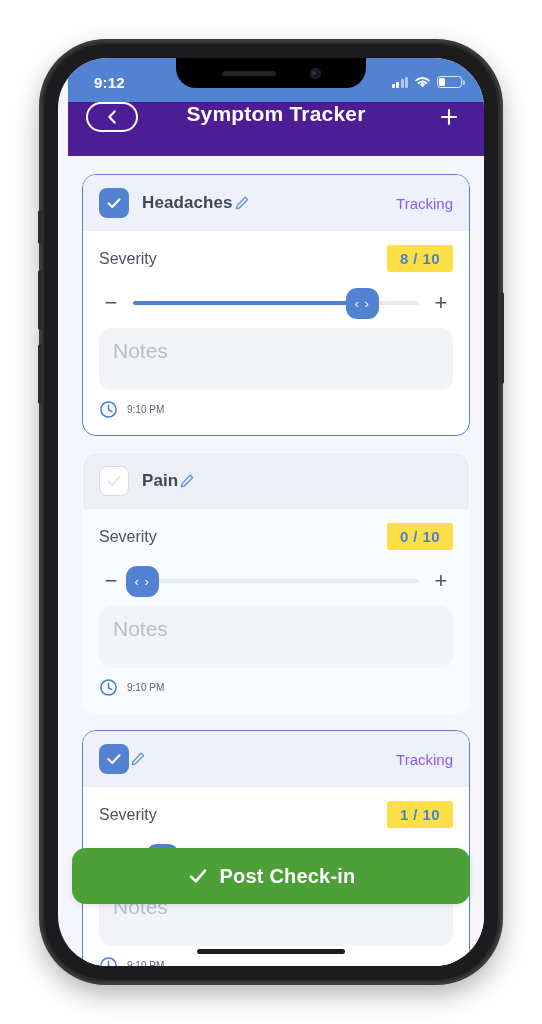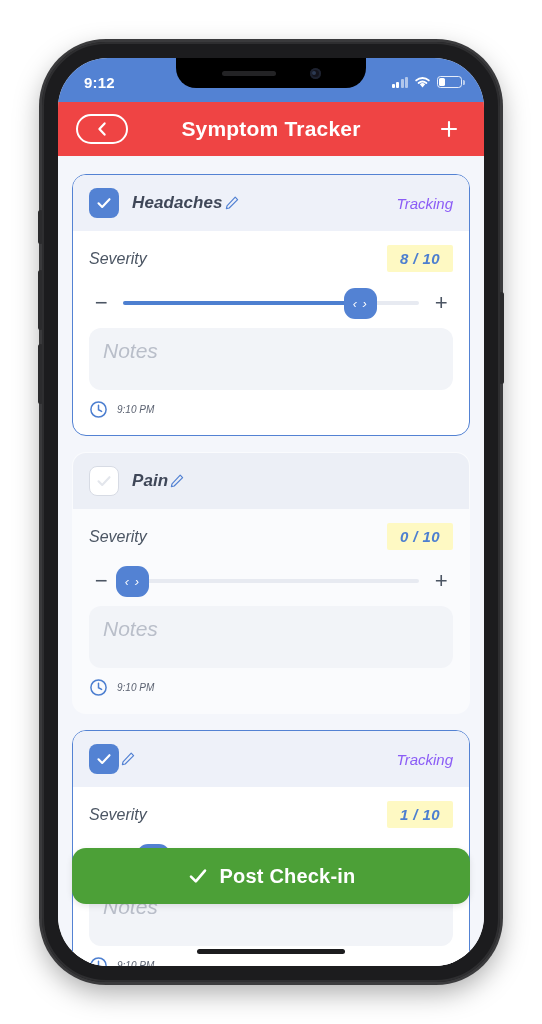--- a/index.html
+++ b/index.html
@@ -45,20 +45,21 @@
 
   .screen {
     position: absolute;
     left: 16px;
     top: 16px;
     width: 426px;
     height: 908px;
     border-radius: 50px;
     overflow: hidden;
     background: #f4f6fb;
+    padding-left: 10px;
   }
 
   
   .notch {
     position: absolute;
     left: 50%;
     transform: translateX(-50%);
     top: 0;
     width: 190px;
     height: 30px;
@@ -145,23 +146,22 @@
   .battery .lvl {
     height: 100%;
     background: #ffffff;
     border-radius: 1.6px;
   }
 
   
   .nav-bar {
     position: relative;
     height: 54px;
-    background: #ef4444;
-    display: flex;
-    align-items: center;
+    background: #4c1d95;
+    display: flex;
     padding: 0 20px 0 18px;
     z-index: 20;
   }
   .back-btn {
     width: 52px; height: 30px;
     border: 2px solid #ffffff;
     border-radius: 16px;
     display: flex;
     align-items: center;
     justify-content: center;
@@ -196,21 +196,20 @@
     padding: 18px 14px 0 14px;
     overflow: hidden;
   }
 
   
   .card {
     background: #ffffff;
     border-radius: 14px;
     margin-bottom: 16px;
     overflow: hidden;
-    font-style: italic;
   }
   .card.active {
     border: 1.6px solid #5382d3;
   }
   .card.inactive {
     border: 1.6px solid transparent;
     background: #fafbfd;
   }
 
   .card-head {
@@ -260,21 +259,21 @@
     display: flex;
     align-items: center;
     justify-content: space-between;
     margin-bottom: 12px;
   }
   .severity-label {
     font-size: 16px;
     color: #4b5563;
   }
   .severity-badge {
-    background: #fef9c3;
+    background: #fde047;
     color: #4d7fd0;
     border-radius: 2px;
     font-size: 15px;
     font-weight: bold;
     padding: 5px 13px;
     letter-spacing: 0.4px;
   }
 
   
   .slider-row {

